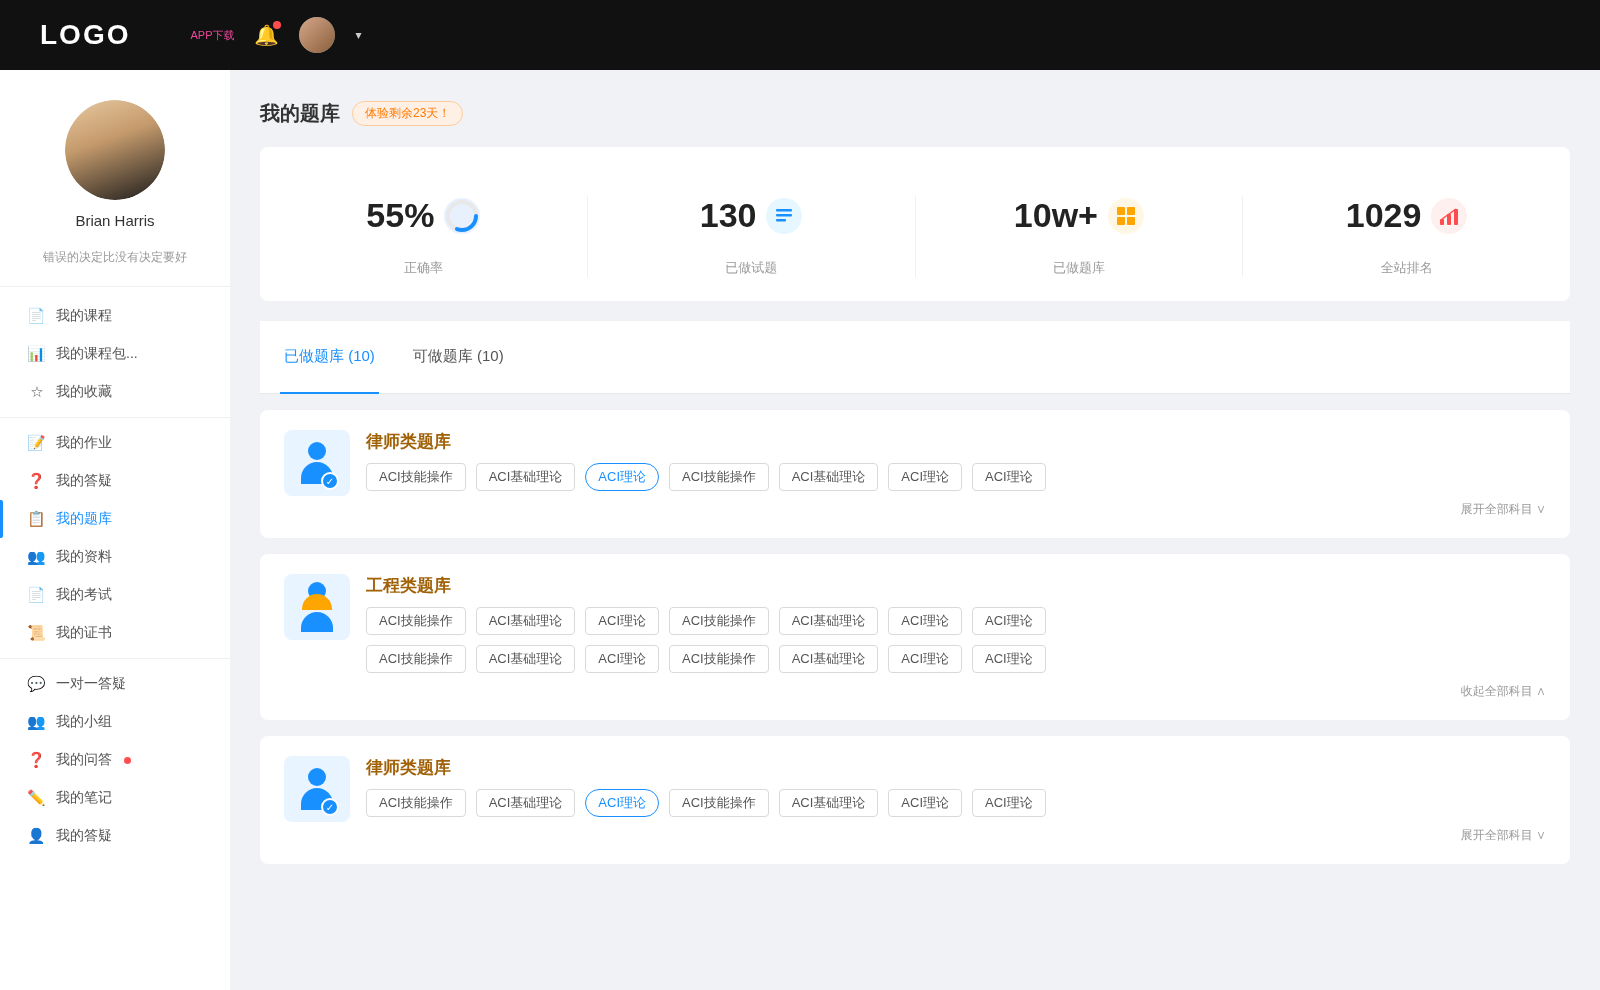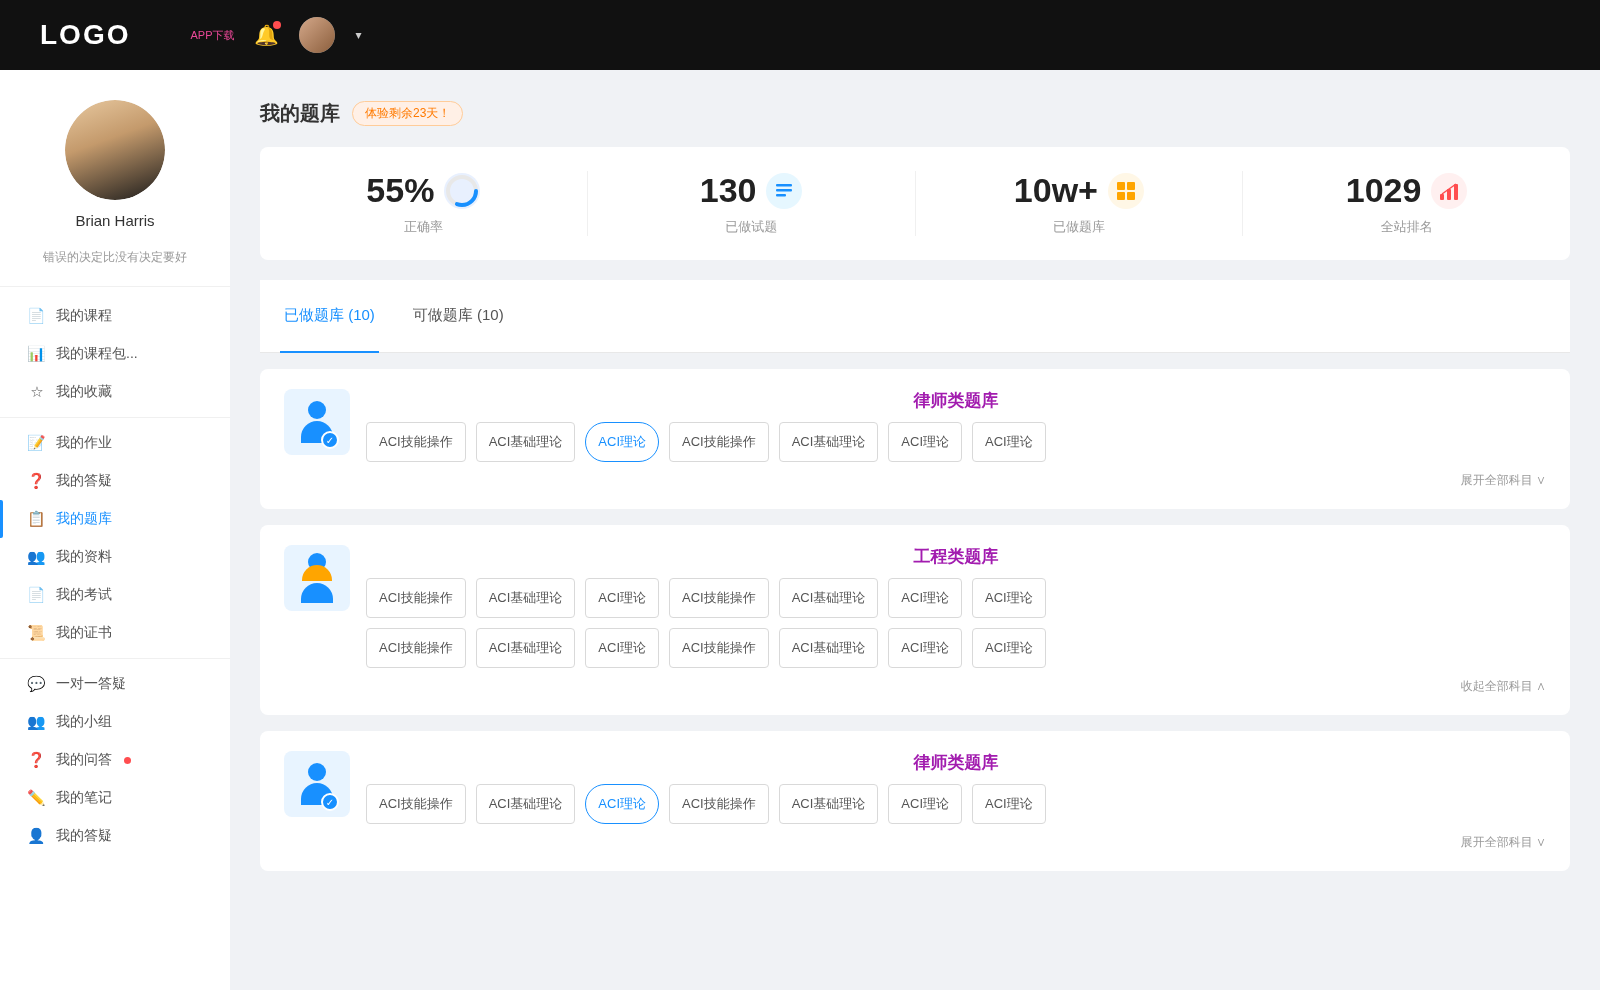--- a/index.html
+++ b/index.html
@@ -200,21 +200,22 @@
       margin-bottom: 20px;
     }
     .stat-item {
       flex: 1;
       text-align: center;
       border-right: 1px solid #f0f0f0;
       padding: 0 20px;
       display: flex;
       flex-direction: column;
       align-items: center;
-      gap: 8px;
+      gap: 24px;
+      margin-top: 25px;
     }
     .stat-item:last-child { border-right: none; }
     .stat-top {
       display: flex;
       align-items: center;
       gap: 10px;
     }
     .stat-value {
       font-size: 34px;
       font-weight: 600;
@@ -297,34 +298,33 @@
       background: #1890ff;
       border-radius: 50%;
       border: 2px solid #fff;
       display: flex; align-items: center; justify-content: center;
       color: #fff;
       font-size: 10px;
     }
     .bank-title {
       font-size: 17px;
       font-weight: 600;
-      color: #a21caf;
+      color: #a16207;
       margin-bottom: 10px;
-      text-align: center;
     }
     .tags-row {
       display: flex;
       flex-wrap: wrap;
       gap: 10px;
       align-items: center;
     }
     .tag {
       border: 1px solid #d9d9d9;
       border-radius: 4px;
-      padding: 10px 12px;
+      padding: 4px 12px;
       font-size: 13px;
       color: #555;
       cursor: pointer;
     }
     .tag.active-tag {
       border: 1px solid #1890ff;
       color: #1890ff;
       border-radius: 20px;
     }
     .expand-link {

